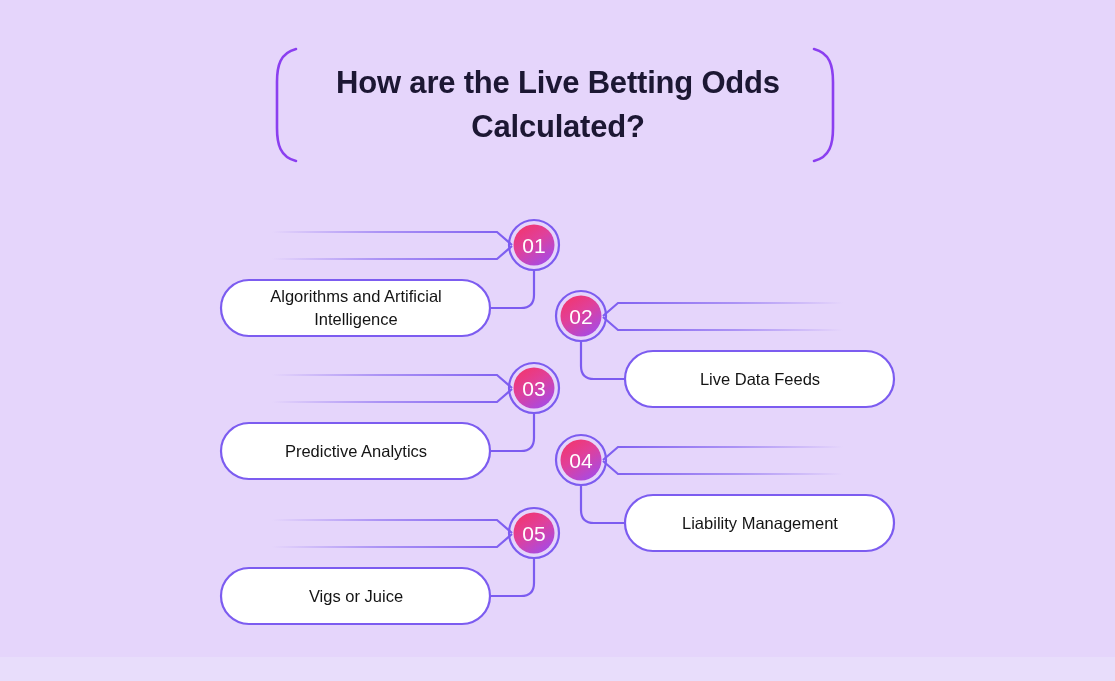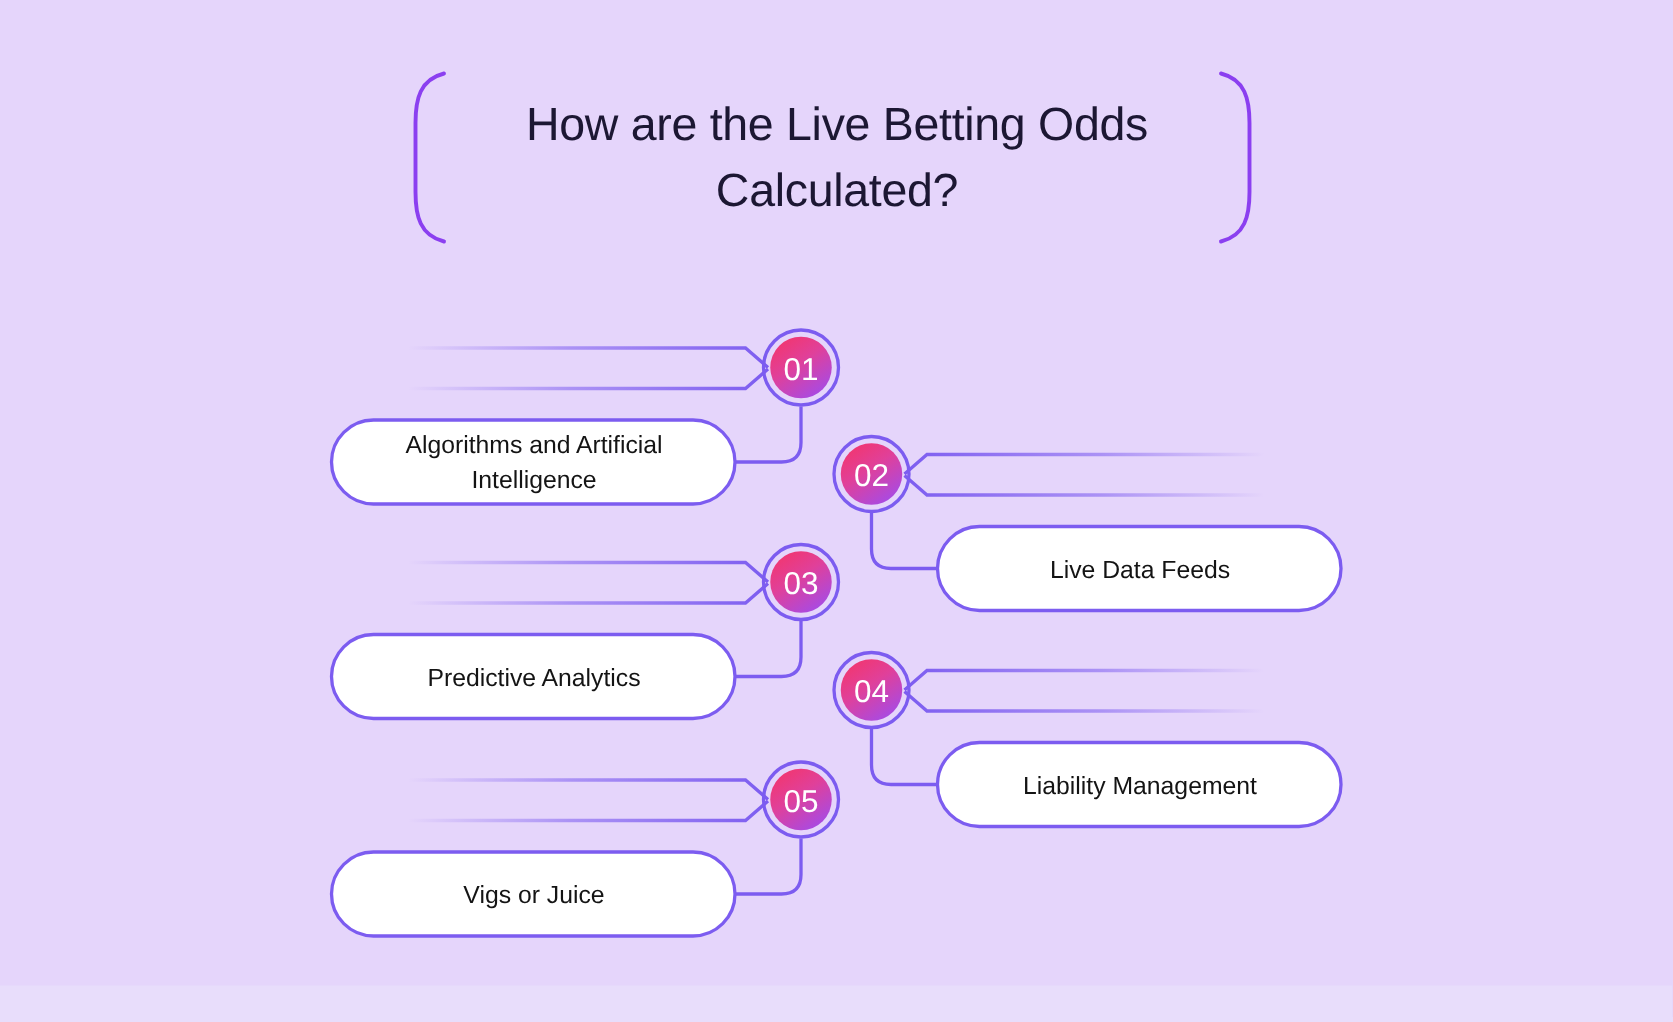--- a/index.html
+++ b/index.html
@@ -39,21 +39,21 @@
     position: absolute;
     left: 40px;
     top: 0;
     width: 520px;
     height: 118px;
     display: flex;
     align-items: center;
     justify-content: center;
     text-align: center;
     font-size: 31px;
-    font-weight: normal;
+    font-weight: bold;
     line-height: 1.42;
     color: #1c1733;
     letter-spacing: -0.2px;
   }
   .bracket {
     position: absolute;
     top: 0;
     width: 34px;
     height: 118px;
   }

